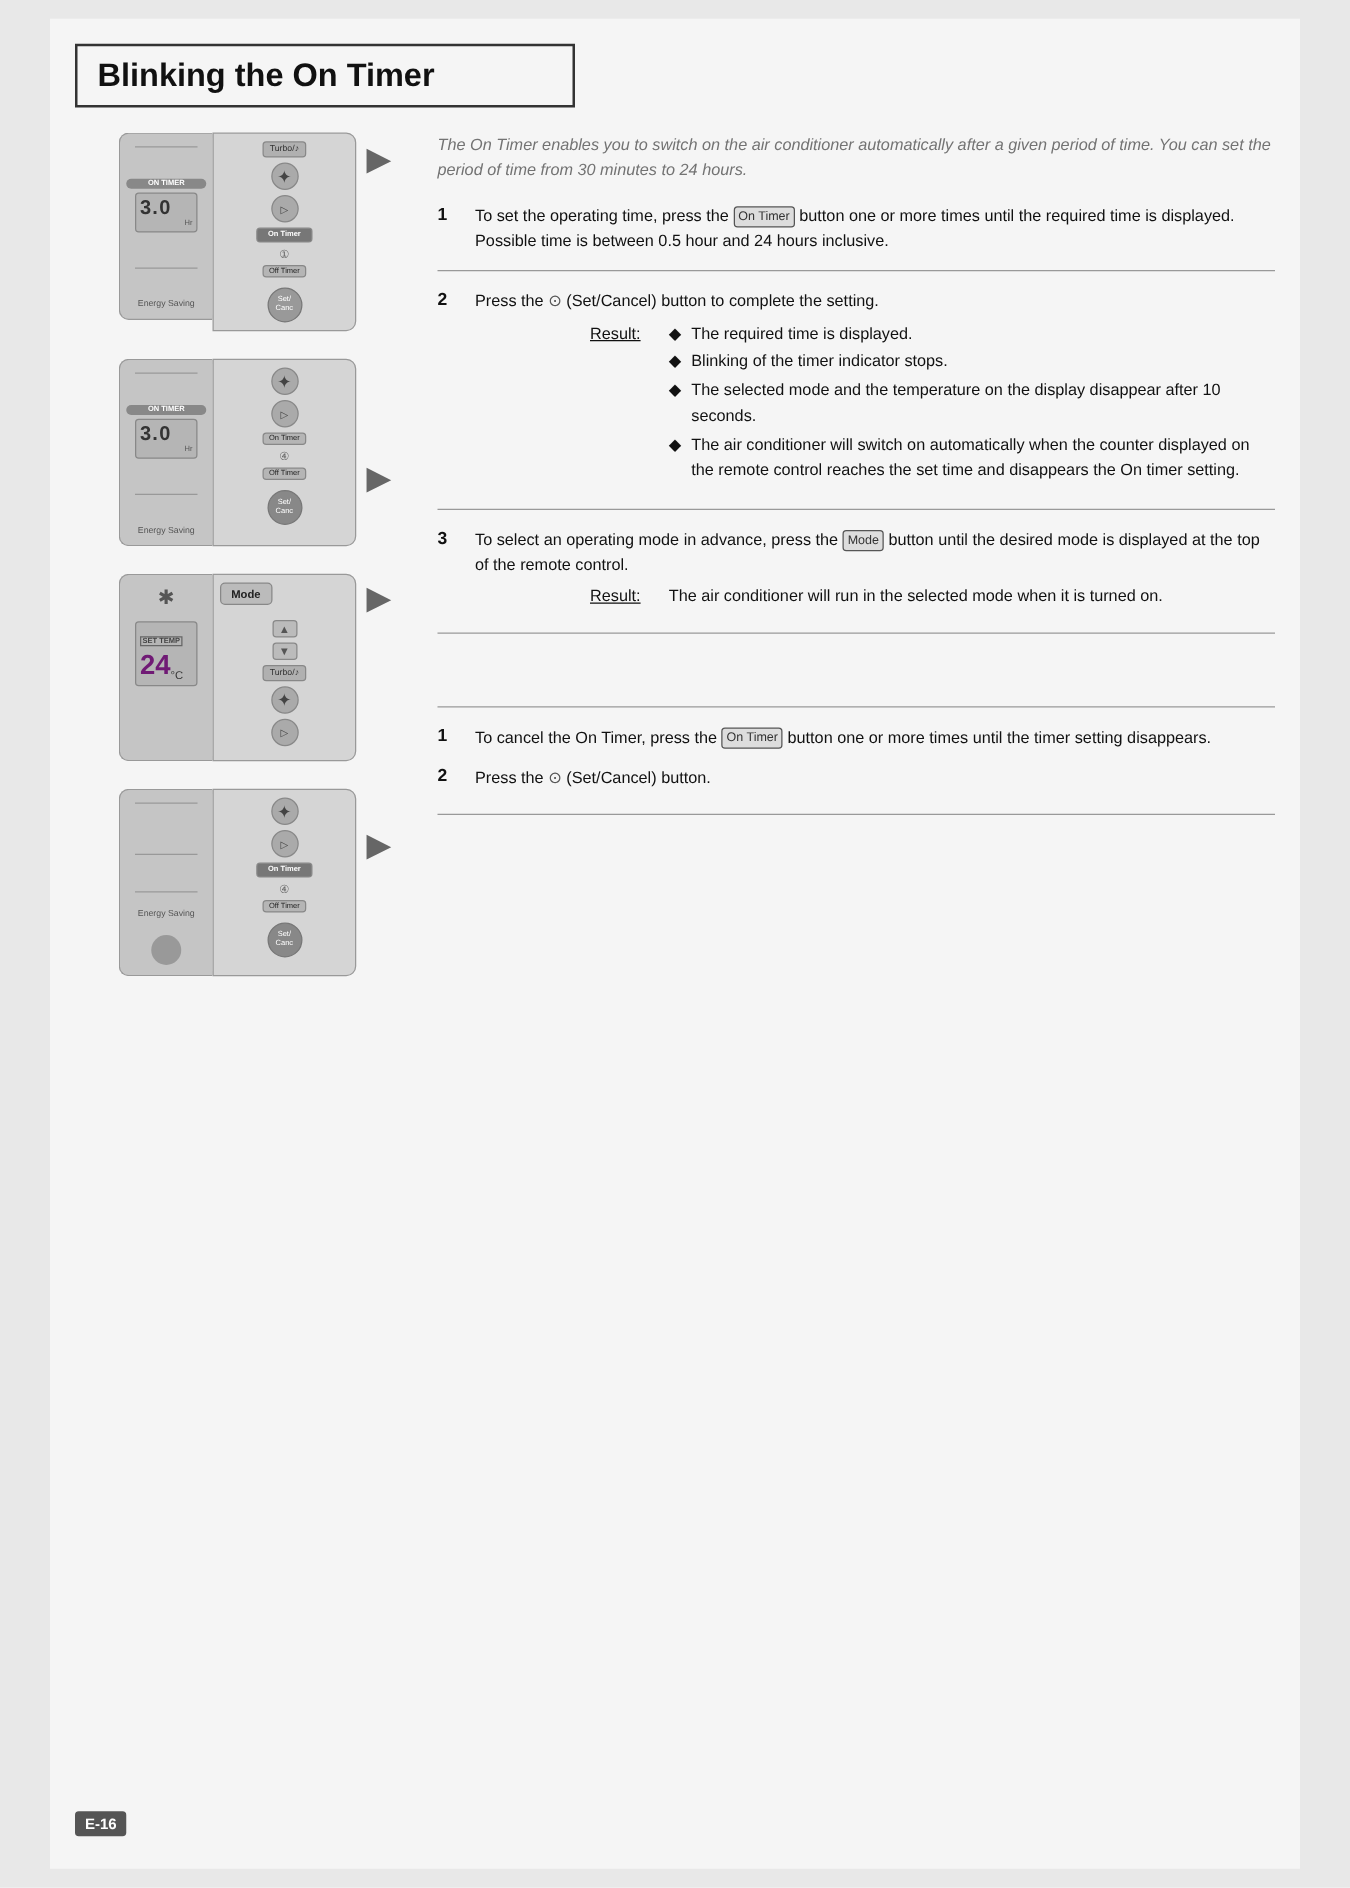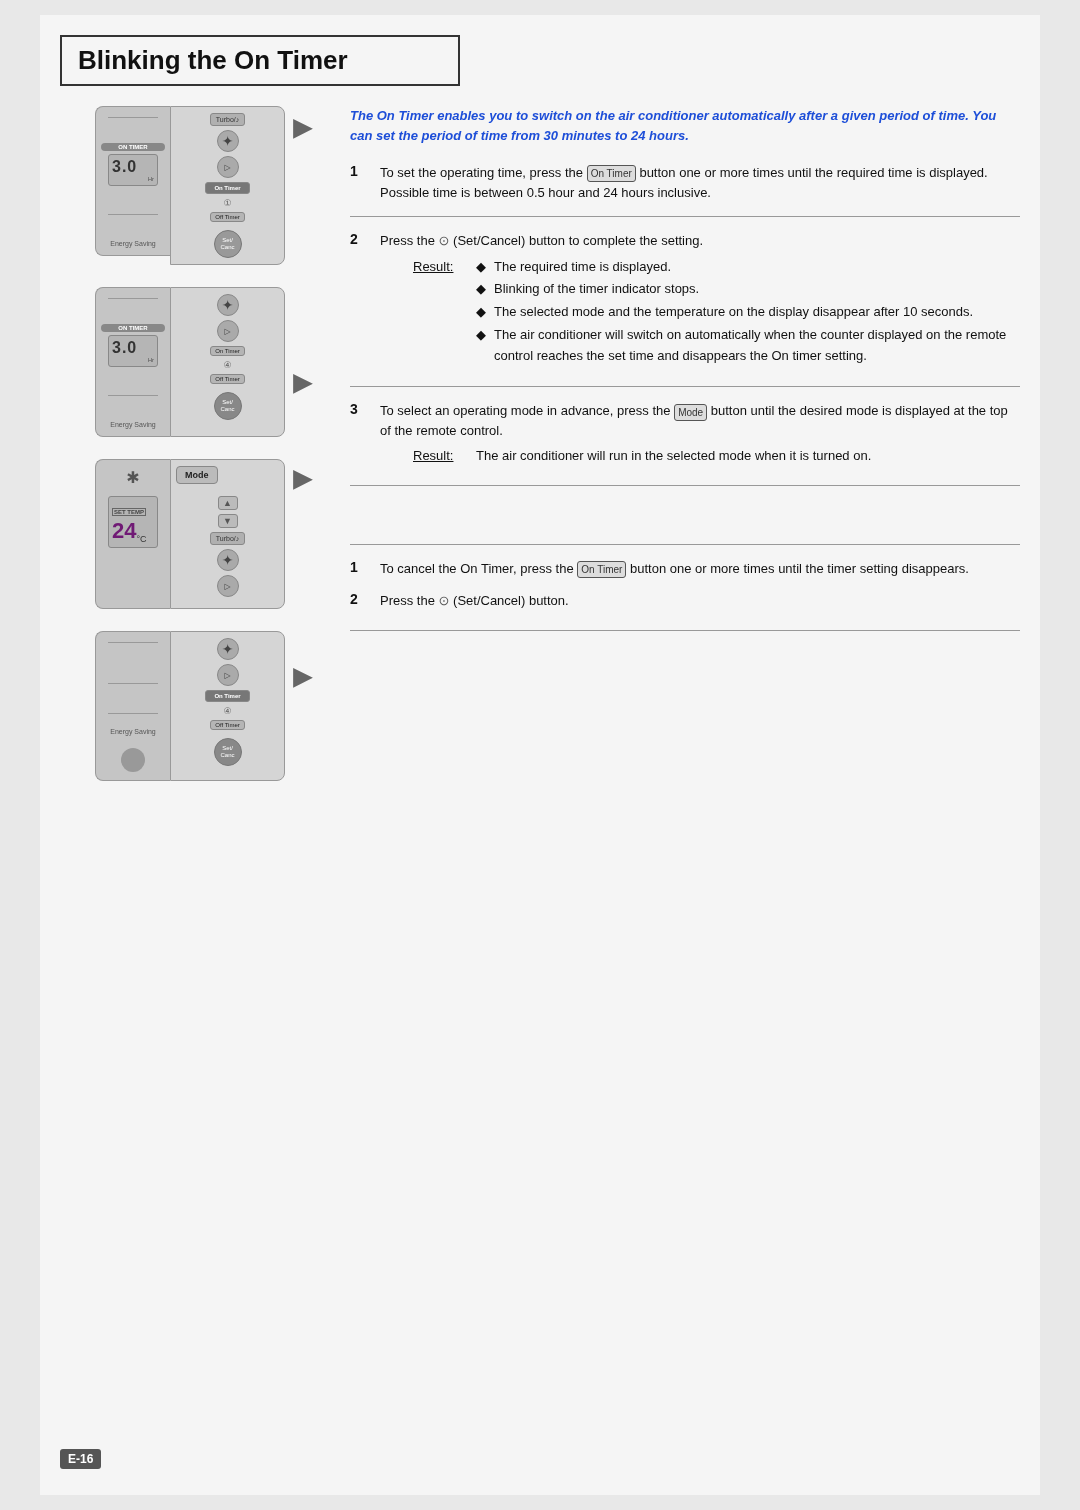--- a/index.html
+++ b/index.html
@@ -127,25 +127,25 @@
     }
     .temp-unit {
       font-size: 9px;
       vertical-align: top;
       color: #333;
     }
 
     
     .intro-text {
       font-size: 13px;
-      font-weight: bold;
+      font-weight: normal;
       font-style: italic;
       margin-bottom: 18px;
       line-height: 1.5;
-      color: #1d4ed8;
+      color: #737373;
     }
     .section-divider {
       border: none;
       border-top: 1px solid #999;
       margin: 14px 0;
     }
     .step-row {
       display: flex;
       gap: 10px;
       margin-bottom: 12px;
@@ -167,21 +167,21 @@
       display: inline-block;
       border: 1px solid #555;
       border-radius: 3px;
       font-size: 10px;
       padding: 0 3px;
       background: #ddd;
       color: #333;
       vertical-align: middle;
     }
     .result-block {
-      margin-left: 33px;
+      margin-left: 92px;
       margin-top: 6px;
     }
     .result-row {
       display: flex;
       gap: 8px;
       margin-bottom: 4px;
       align-items: flex-start;
     }
     .result-label {
       font-size: 13px;

